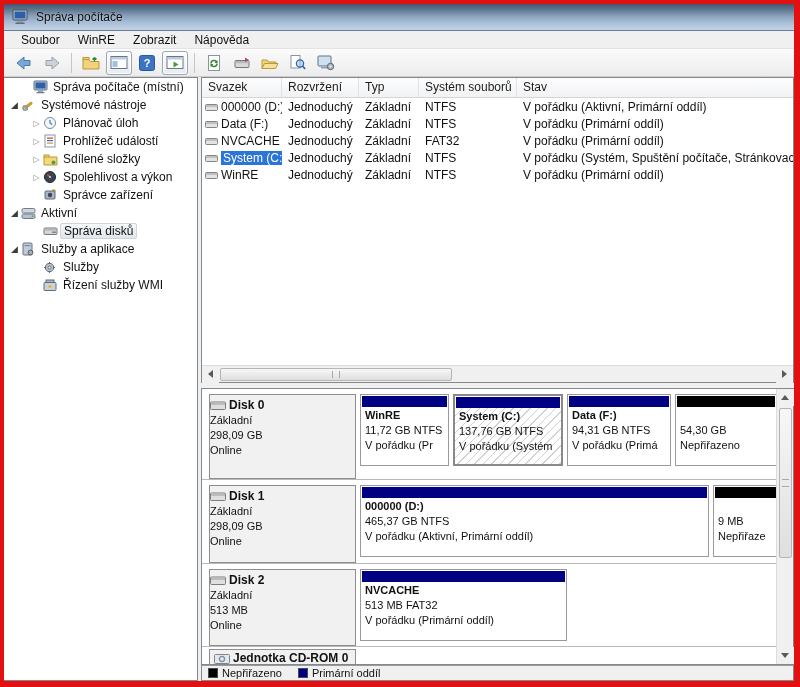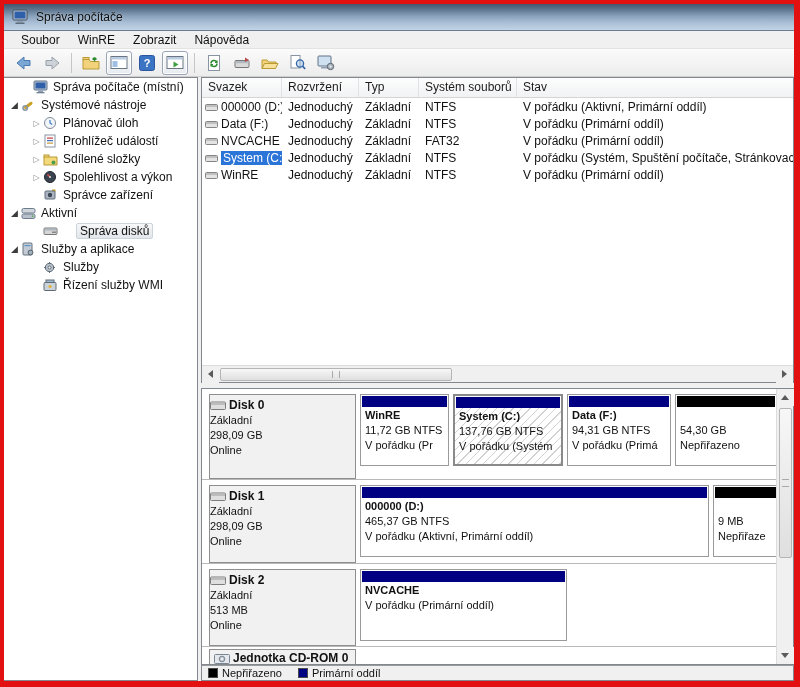--- a/index.html
+++ b/index.html
@@ -31,21 +31,21 @@
 
   
   .tree-item{display:flex;align-items:center;height:18px;font-size:12px;color:#111;white-space:nowrap;}
   .tree-item .exp{width:13px;text-align:center;flex:0 0 13px;font-size:8px;color:#8a8a8a;}
   .tree-item .exp.expanded{color:#3c3c3c;font-size:9px;}
   .tree-item .t-icon{width:17px;flex:0 0 17px;display:flex;align-items:center;}
   .tree-item .t-label{padding:0 3px;}
   .tree-item.lvl1{padding-left:16px;}
   .tree-item.lvl2{padding-left:4px;}
   .tree-item.lvl3{padding-left:26px;}
-  .tree-item.selected .t-label{background:linear-gradient(180deg,#f6f8fa,#e2e6ea);border:1px solid #ccd4dc;border-radius:2px;padding:0 3px;margin-left:16px;}
+  .tree-item.selected .t-label{background:linear-gradient(180deg,#f6f8fa,#e2e6ea);border:1px solid #ccd4dc;border-radius:2px;padding:0 3px;}
 
   
   .list-pane{height:306px;flex:0 0 306px;background:#fff;border:1px solid #828790;display:flex;flex-direction:column;min-width:0;}
   .list-header{height:20px;flex:0 0 20px;display:flex;background:linear-gradient(180deg,#fdfdfd,#f1f2f4);border-bottom:1px solid #d5d5d5;font-size:12px;color:#1c1c1c;}
   .hcol{padding:2px 0 0 6px;border-right:1px solid #e0e2e5;overflow:hidden;white-space:nowrap;}
   .list-rows{flex:1;overflow:hidden;}
   .vrow{display:flex;height:17px;align-items:center;font-size:12px;color:#111;white-space:nowrap;}
   .vcell{padding-left:6px;overflow:hidden;flex:0 0 auto;}
   .vcell.c-name{display:flex;align-items:center;padding-left:3px;}
   .vol-ic{margin-right:3px;flex:0 0 auto;display:flex;}
@@ -561,20 +561,21 @@
                     </div>
                     <div>Základní</div>
                     <div>513 MB</div>
                     <div>Online</div>
                   </div>
                   <div class="disk-graphic">
                     <div class="part" style="width: 207px;">
                       <div class="band" style="background: rgb(0, 0, 130);"></div>
                       <div class="pbody">
                         <div class="pname">NVCACHE</div>
+                        <div>513 MB FAT32</div>
                         <div>V pořádku (Primární oddíl)</div>
                       </div>
                     </div>
                   </div>
                 </div>
                 <div class="disk-row hcd">
                   <div class="disk-label cd">
                     <div class="dname">
                       <span style="display:flex">
                         <svg width="16" height="12">

